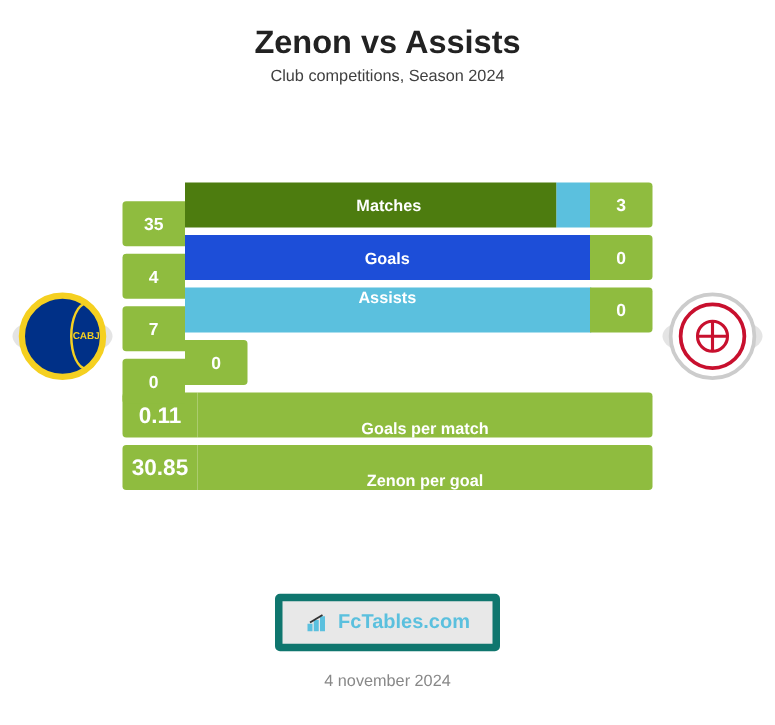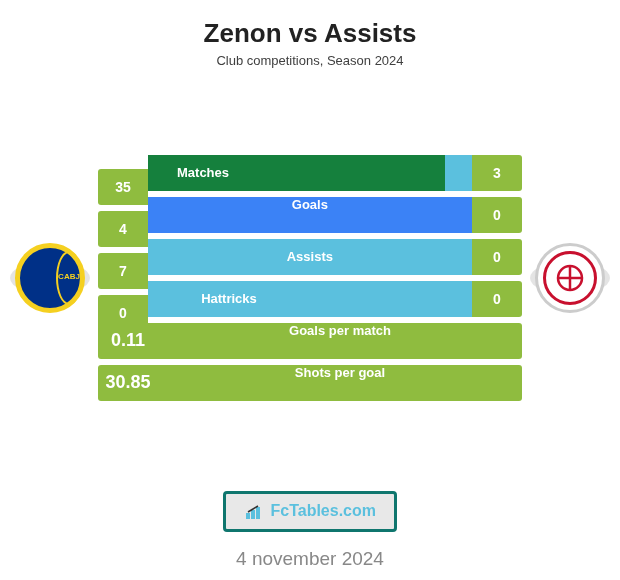--- a/index.html
+++ b/index.html
@@ -107,62 +107,62 @@
       display: flex;
       align-items: center;
       justify-content: center;
       border-radius: 3px 0 0 3px;
     }
     .stat-row-single .bar-full {
       flex: 1;
       height: 100%;
       background: #8fbc3f;
       display: flex;
-      align-items: flex-start;
+      align-items: flex-end;
       justify-content: center;
       border-radius: 0 3px 3px 0;
     }
     .stat-row-single .bar-label {
       font-size: 13px;
       font-weight: bold;
       color: #fff;
     }
     .footer-logo {
       text-align: center;
       margin-top: 12px;
       padding: 8px 0;
     }
     .footer-logo .fc-box {
       display: inline-block;
       background: #e8e8e8;
-      border: 3px solid #0f766e;
+      border: 6px solid #0f766e;
       border-radius: 4px;
       padding: 8px 18px;
       font-size: 16px;
       font-weight: bold;
       color: #333;
     }
     .footer-logo .fc-box span {
       color: #5bc0de;
     }
     .footer-date {
       text-align: center;
-      font-size: 19px;
+      font-size: 13px;
       color: #888;
-      padding: 8px 0 10px 0;
+      padding: 8px 0 28px 0;
     }
     
     .matches-bar-left {
-      background: #15803d;
+      background: #4d7c0f;
       height: 100%;
       flex: 10;
       position: relative;
       display: flex;
       align-items: center;
-      justify-content: flex-start;
+      justify-content: center;
       padding-left: 29px;
     }
     .stat-row .bar-wrapper {
       flex: 1;
       height: 100%;
       display: flex;
       align-items: stretch;
     }
   </style>
 </head>
@@ -197,61 +197,55 @@
           <span class="bar-label">Matches</span>
         </div>
         <div style="background:#5bc0de;height:100%;flex:1;display:flex;align-items:center;justify-content:center;"></div>
       </div>
       <div class="right-val">3</div>
     </div>
 
     <div class="stat-row">
       <div class="left-val">4</div>
       <div class="bar-wrapper">
-        <div style="background:#3b82f6;height:100%;flex:10;display:flex;justify-content:center;">
+        <div style="background:#1d4ed8;height:100%;flex:10;display:flex;align-items:center;justify-content:center;">
           <span class="bar-label">Goals</span>
         </div>
         <div style="background:#5bc0de;height:100%;flex:0.01;"></div>
       </div>
       <div class="right-val">0</div>
     </div>
 
     <div class="stat-row">
       <div class="left-val">7</div>
       <div class="bar-wrapper">
-        <div style="background:#5bc0de;height:100%;flex:10;display:flex;align-items:center;justify-content:center;">
+        <div style="background:#5bc0de;height:100%;flex:10;display:flex;align-items:flex-start;justify-content:center;">
           <span class="bar-label">Assists</span>
         </div>
         <div style="background:#5bc0de;height:100%;flex:0.01;"></div>
       </div>
       <div class="right-val">0</div>
     </div>
 
     <div class="stat-row">
       <div class="left-val">0</div>
-      <div class="bar-wrapper">
-        <div style="background:#5bc0de;height:100%;flex:5;display:flex;align-items:center;justify-content:center;">
-          <span class="bar-label">Hattricks</span>
-        </div>
-        <div style="background:#5bc0de;height:100%;flex:5;"></div>
-      </div>
       <div class="right-val">0</div>
     </div>
 
     <div class="stat-row-single">
       <div class="left-val">0.11</div>
       <div class="bar-full">
         <span class="bar-label">Goals per match</span>
       </div>
     </div>
 
     <div class="stat-row-single">
       <div class="left-val">30.85</div>
       <div class="bar-full">
-        <span class="bar-label">Shots per goal</span>
+        <span class="bar-label">Zenon per goal</span>
       </div>
     </div>
 
 
   </div>
 
   <div class="logo-right">
     <div style="position:relative;width:74px;height:74px;">
       <div style="position:absolute;top:50%;left:50%;transform:translate(-50%,-50%);width:80px;height:34px;background:#bbb;border-radius:50%;opacity:0.4;"></div>
       <div style="position:absolute;top:2px;left:2px;width:70px;height:70px;border-radius:50%;background:#fff;border:3px solid #ccc;display:flex;align-items:center;justify-content:center;">

